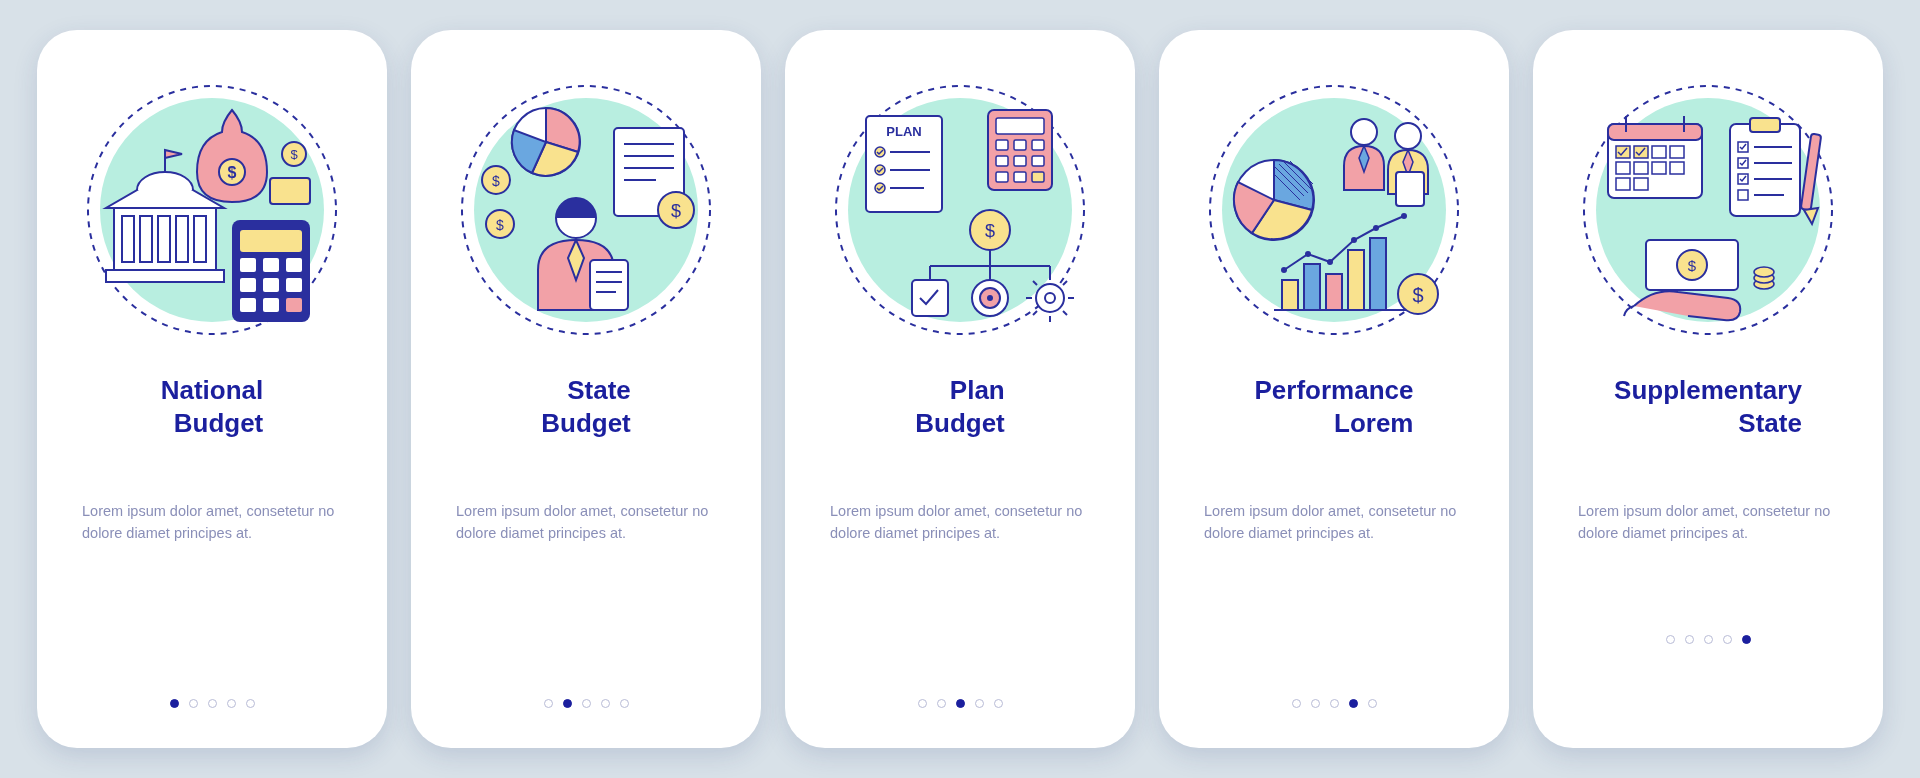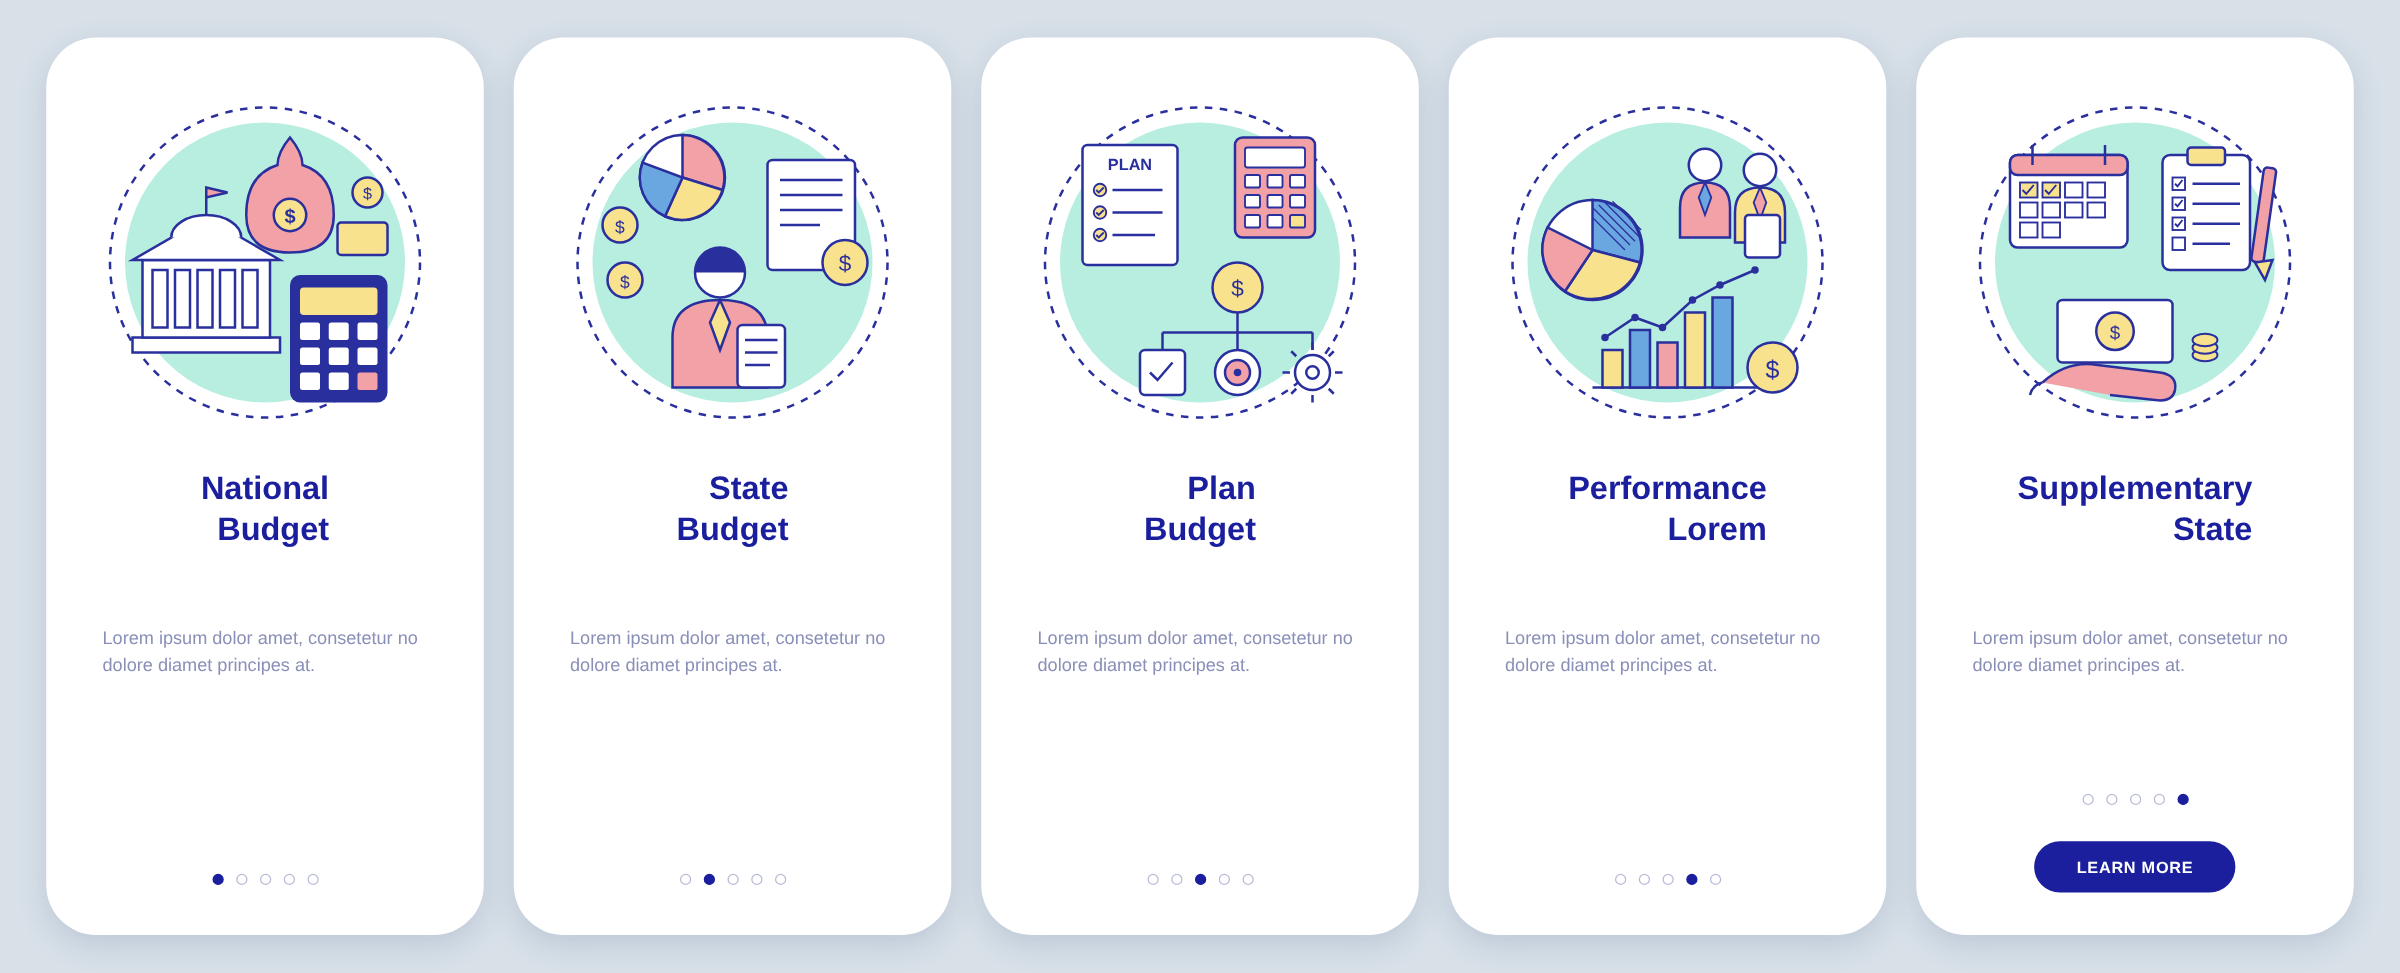--- a/index.html
+++ b/index.html
@@ -401,14 +401,13 @@
   <h2 class="title">Supplementary
 State</h2>
   <p class="desc">Lorem ipsum dolor amet, consetetur no dolore diamet principes at.</p>
   <div class="dots">
     <span class="dot"></span>
     <span class="dot"></span>
     <span class="dot"></span>
     <span class="dot"></span>
     <span class="dot active"></span>
   </div>
-  <button class="cta">LEARN MORE</button>
 </div>
 
 </body></html>

